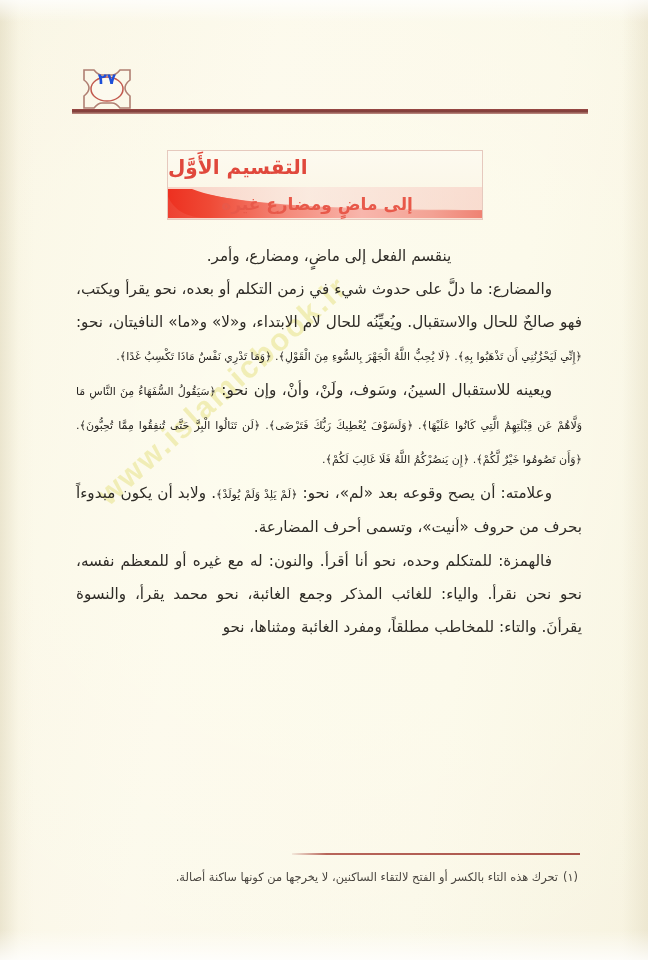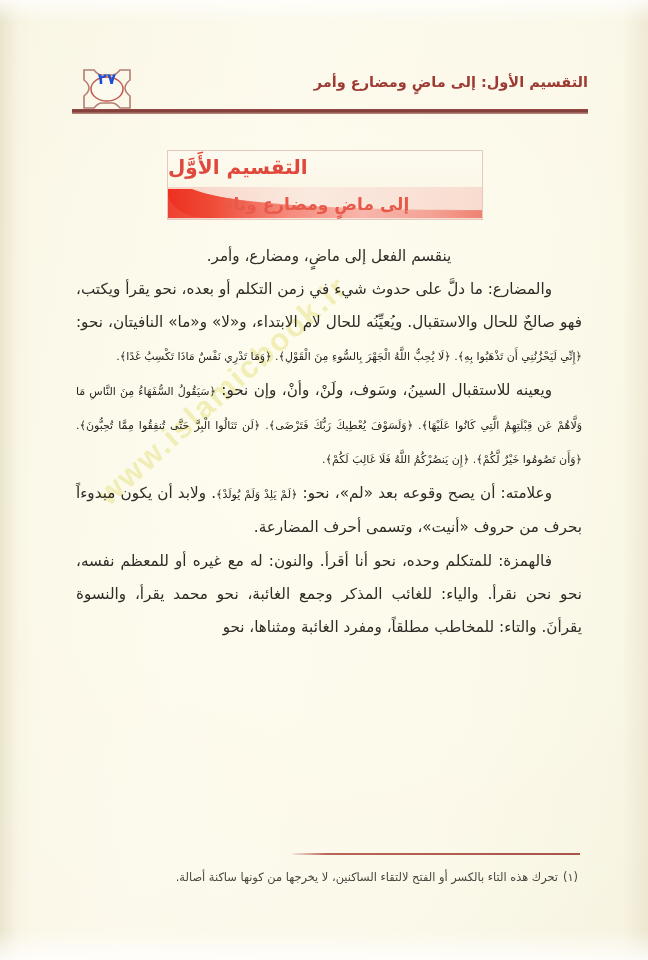--- a/index.html
+++ b/index.html
@@ -243,21 +243,20 @@
 
   <div id="paper-tone"></div>
   <div id="paper-edge-left"></div>
   <div id="paper-edge-right"></div>
   <div id="paper-edge-top"></div>
   <div id="paper-edge-bottom"></div>
 
   <div id="watermark">www.islamicbook.ir</div>
 
   <div id="running-header">
-    <div id="header-title">التقسيم الأول: إلى ماضٍ ومضارع وأمر</div>
     <div id="header-rule"></div>
   </div>
 
   <div id="page-number-badge">
     <svg width="58" height="46" viewBox="0 0 58 46">
       <path d="M6 4 H16 Q20 9 24 9 H34 Q38 9 42 4 H52 V14 Q47 18 47 22 Q47 26 52 30 V42 H42 Q38 37 34 37 H24 Q20 37 16 42 H6 V30 Q11 26 11 22 Q11 18 6 14 Z" fill="none" stroke="#b07f72" stroke-width="1.6"></path>
       <ellipse cx="29" cy="23" rx="16" ry="12" fill="#fcf9ee" stroke="#c2584d" stroke-width="1.5"></ellipse>
     </svg>
     <div id="page-number-text">٢٧</div>
   </div>
@@ -279,21 +278,21 @@
             <stop offset="0%" stop-color="#f6b3a8"></stop>
             <stop offset="45%" stop-color="#fadfd8"></stop>
             <stop offset="100%" stop-color="#f7c6bc"></stop>
           </linearGradient>
         </defs>
         <rect x="0" y="0" width="316" height="32" fill="url(#swooshTop)" opacity="0.55"></rect>
         <path d="M0 2 C 0 2, 2 30, 40 31 L 316 31 L 316 24 C 200 24, 70 20, 26 2 Z" fill="url(#swoosh)"></path>
         <path d="M0 2 L 22 2 C 60 16, 160 23, 316 23 L 316 31 L 0 31 Z" fill="url(#swoosh)" opacity="0.9"></path>
       </svg>
     </div>
-    <div id="section-title-sub">إلى ماضٍ ومضارع وتاء</div>
+    <div id="section-title-sub">إلى ماضٍ ومضارع غيره</div>
   </div>
 
   <div id="body-text">
     <p class="para center tight">ينقسم الفعل إلى ماضٍ، ومضارع، وأمر.</p>
 
 
     <p class="para indent"><span>والمضارع: ما دلَّ على حدوث شيء في زمن التكلم أو بعده، نحو يقرأ ويكتب، فهو صالحٌ للحال والاستقبال. ويُعيِّنُه للحال لام الابتداء، و«لا» و«ما» النافيتان، نحو: </span><span class="quran">﴿إِنِّي لَيَحْزُنُنِي أَن تَذْهَبُوا بِهِ﴾. ﴿لَا يُحِبُّ اللَّهُ الْجَهْرَ بِالسُّوءِ مِنَ الْقَوْلِ﴾. ﴿وَمَا تَدْرِي نَفْسٌ مَاذَا تَكْسِبُ غَدًا﴾.</span></p>
 
     <p class="para indent"><span>ويعينه للاستقبال السينُ، وسَوف، ولَنْ، وأنْ، وإن نحو: </span><span class="quran">﴿سَيَقُولُ السُّفَهَاءُ مِنَ النَّاسِ مَا وَلَّاهُمْ عَن قِبْلَتِهِمُ الَّتِي كَانُوا عَلَيْهَا﴾. ﴿وَلَسَوْفَ يُعْطِيكَ رَبُّكَ فَتَرْضَى﴾. ﴿لَن تَنَالُوا الْبِرَّ حَتَّى تُنفِقُوا مِمَّا تُحِبُّونَ﴾. ﴿وَأَن تَصُومُوا خَيْرٌ لَّكُمْ﴾. ﴿إِن يَنصُرْكُمُ اللَّهُ فَلَا غَالِبَ لَكُمْ﴾.</span></p>
 

